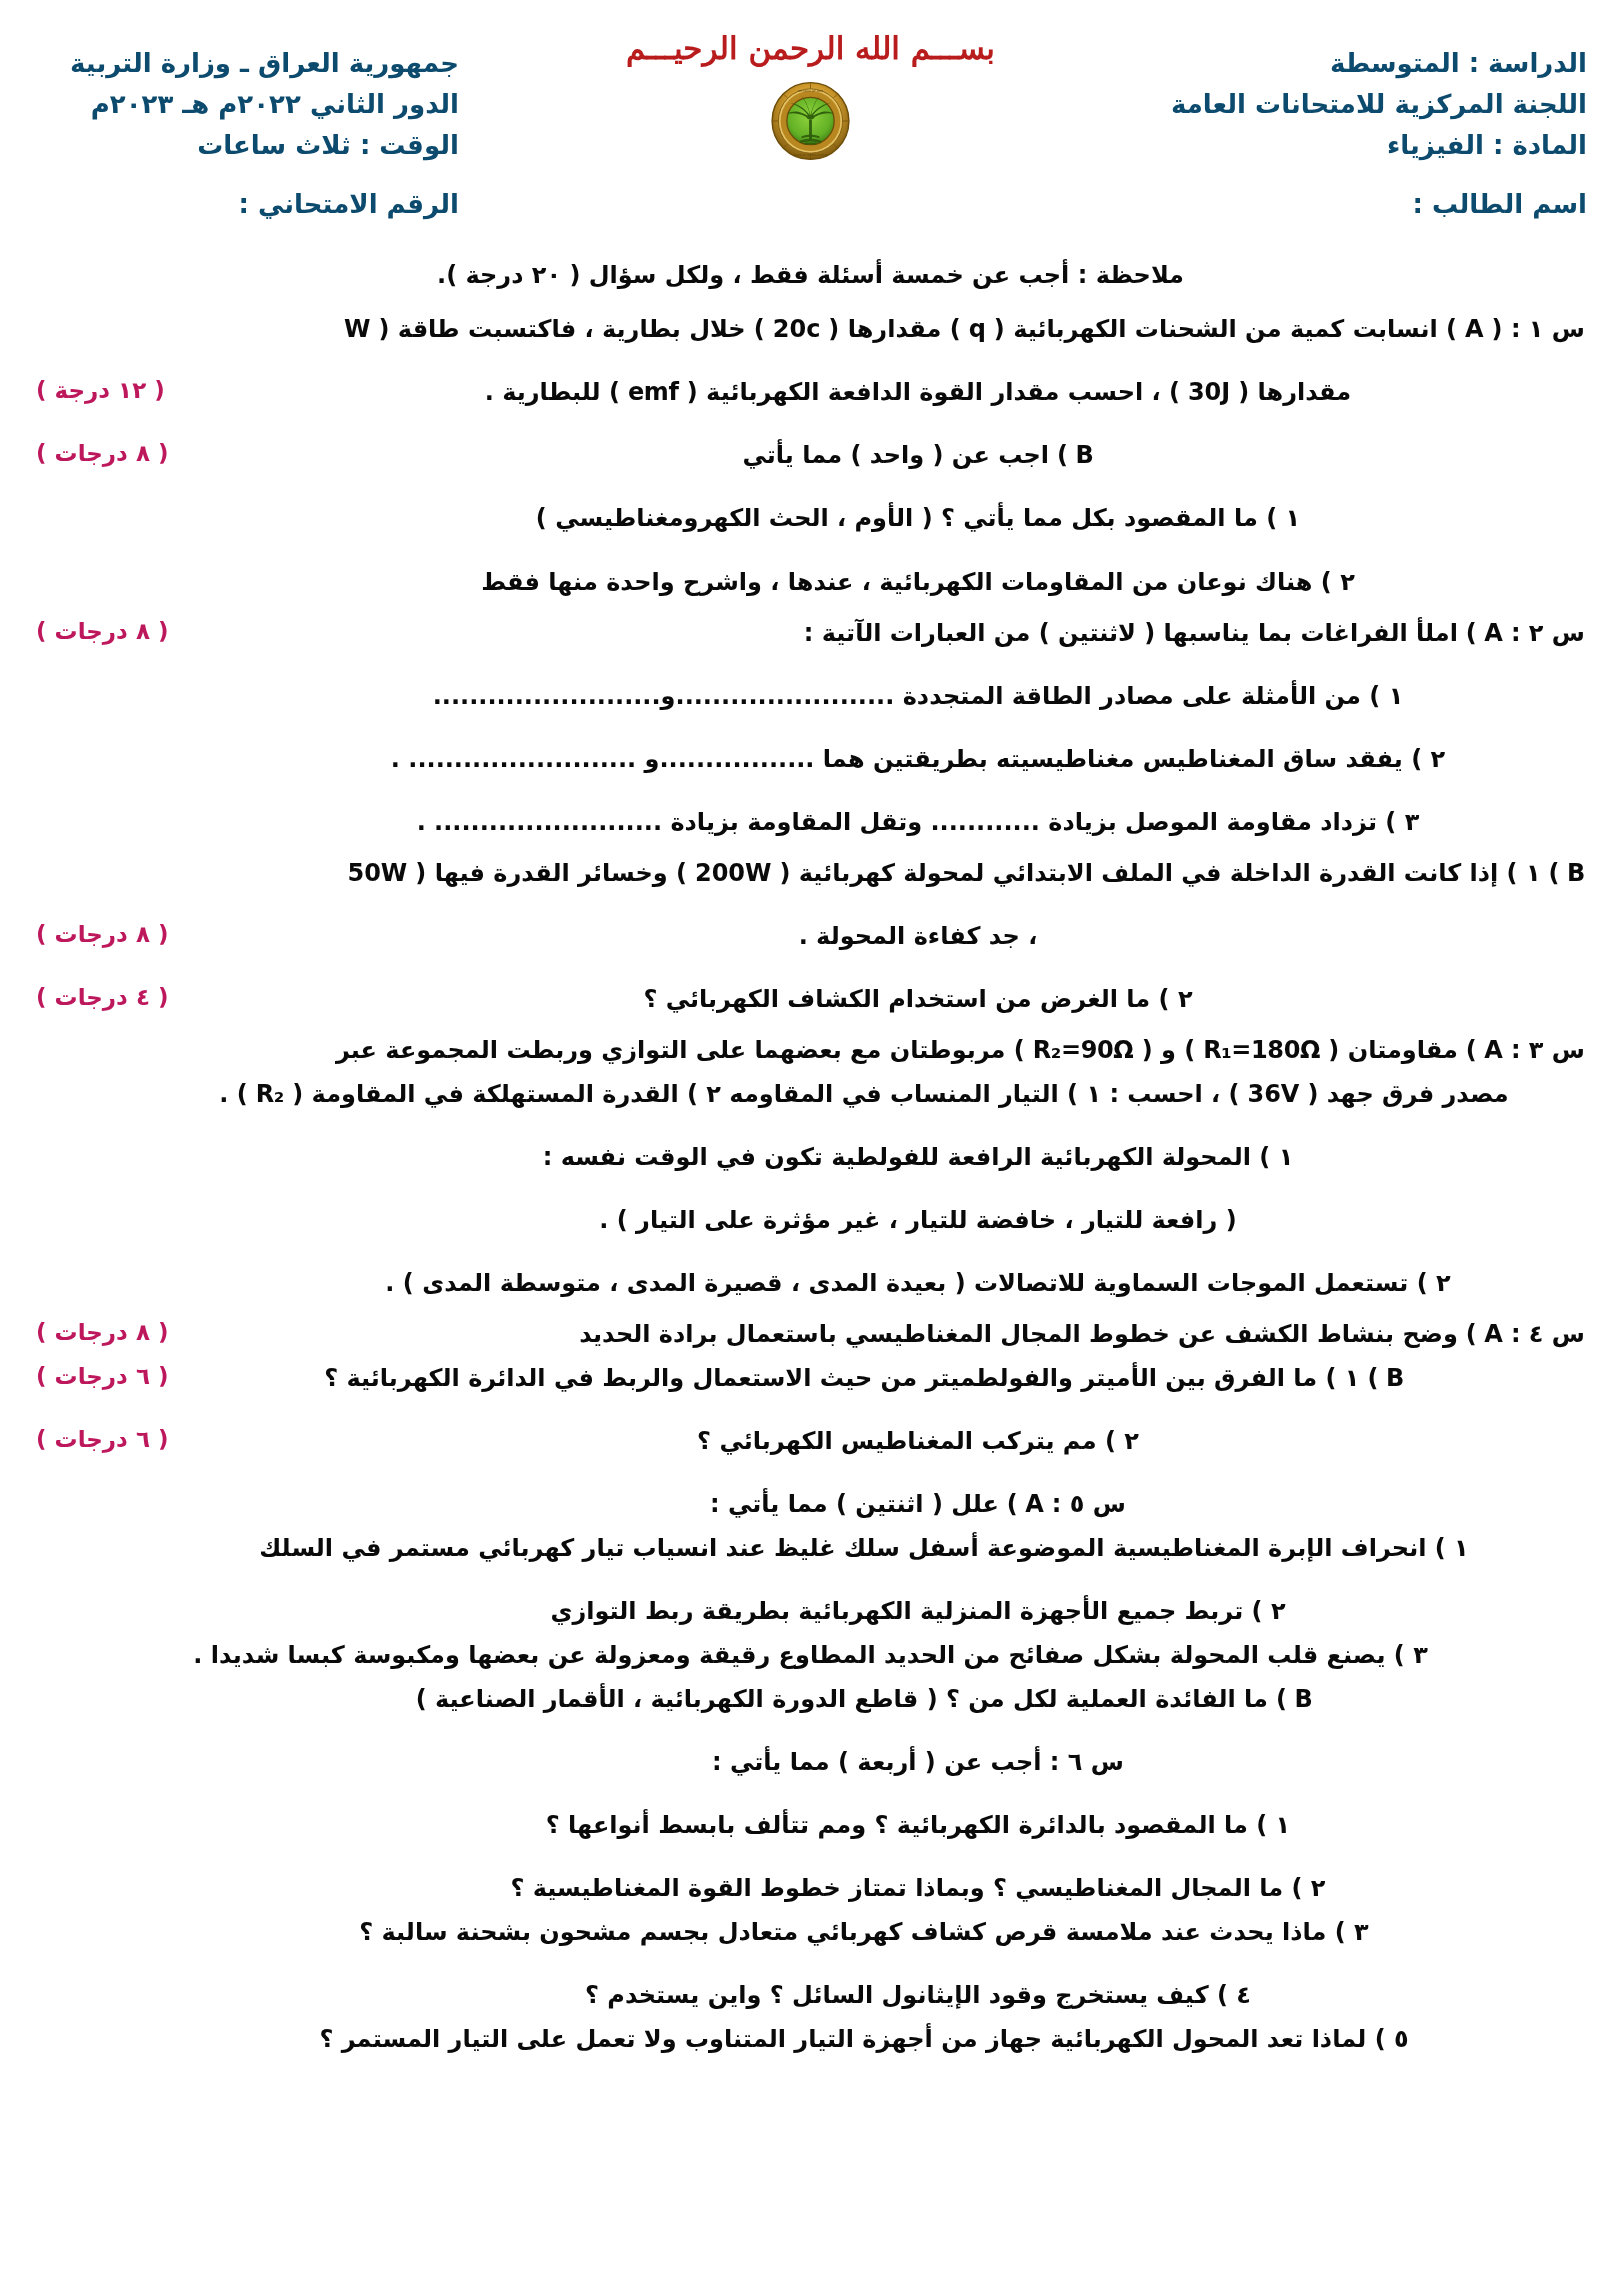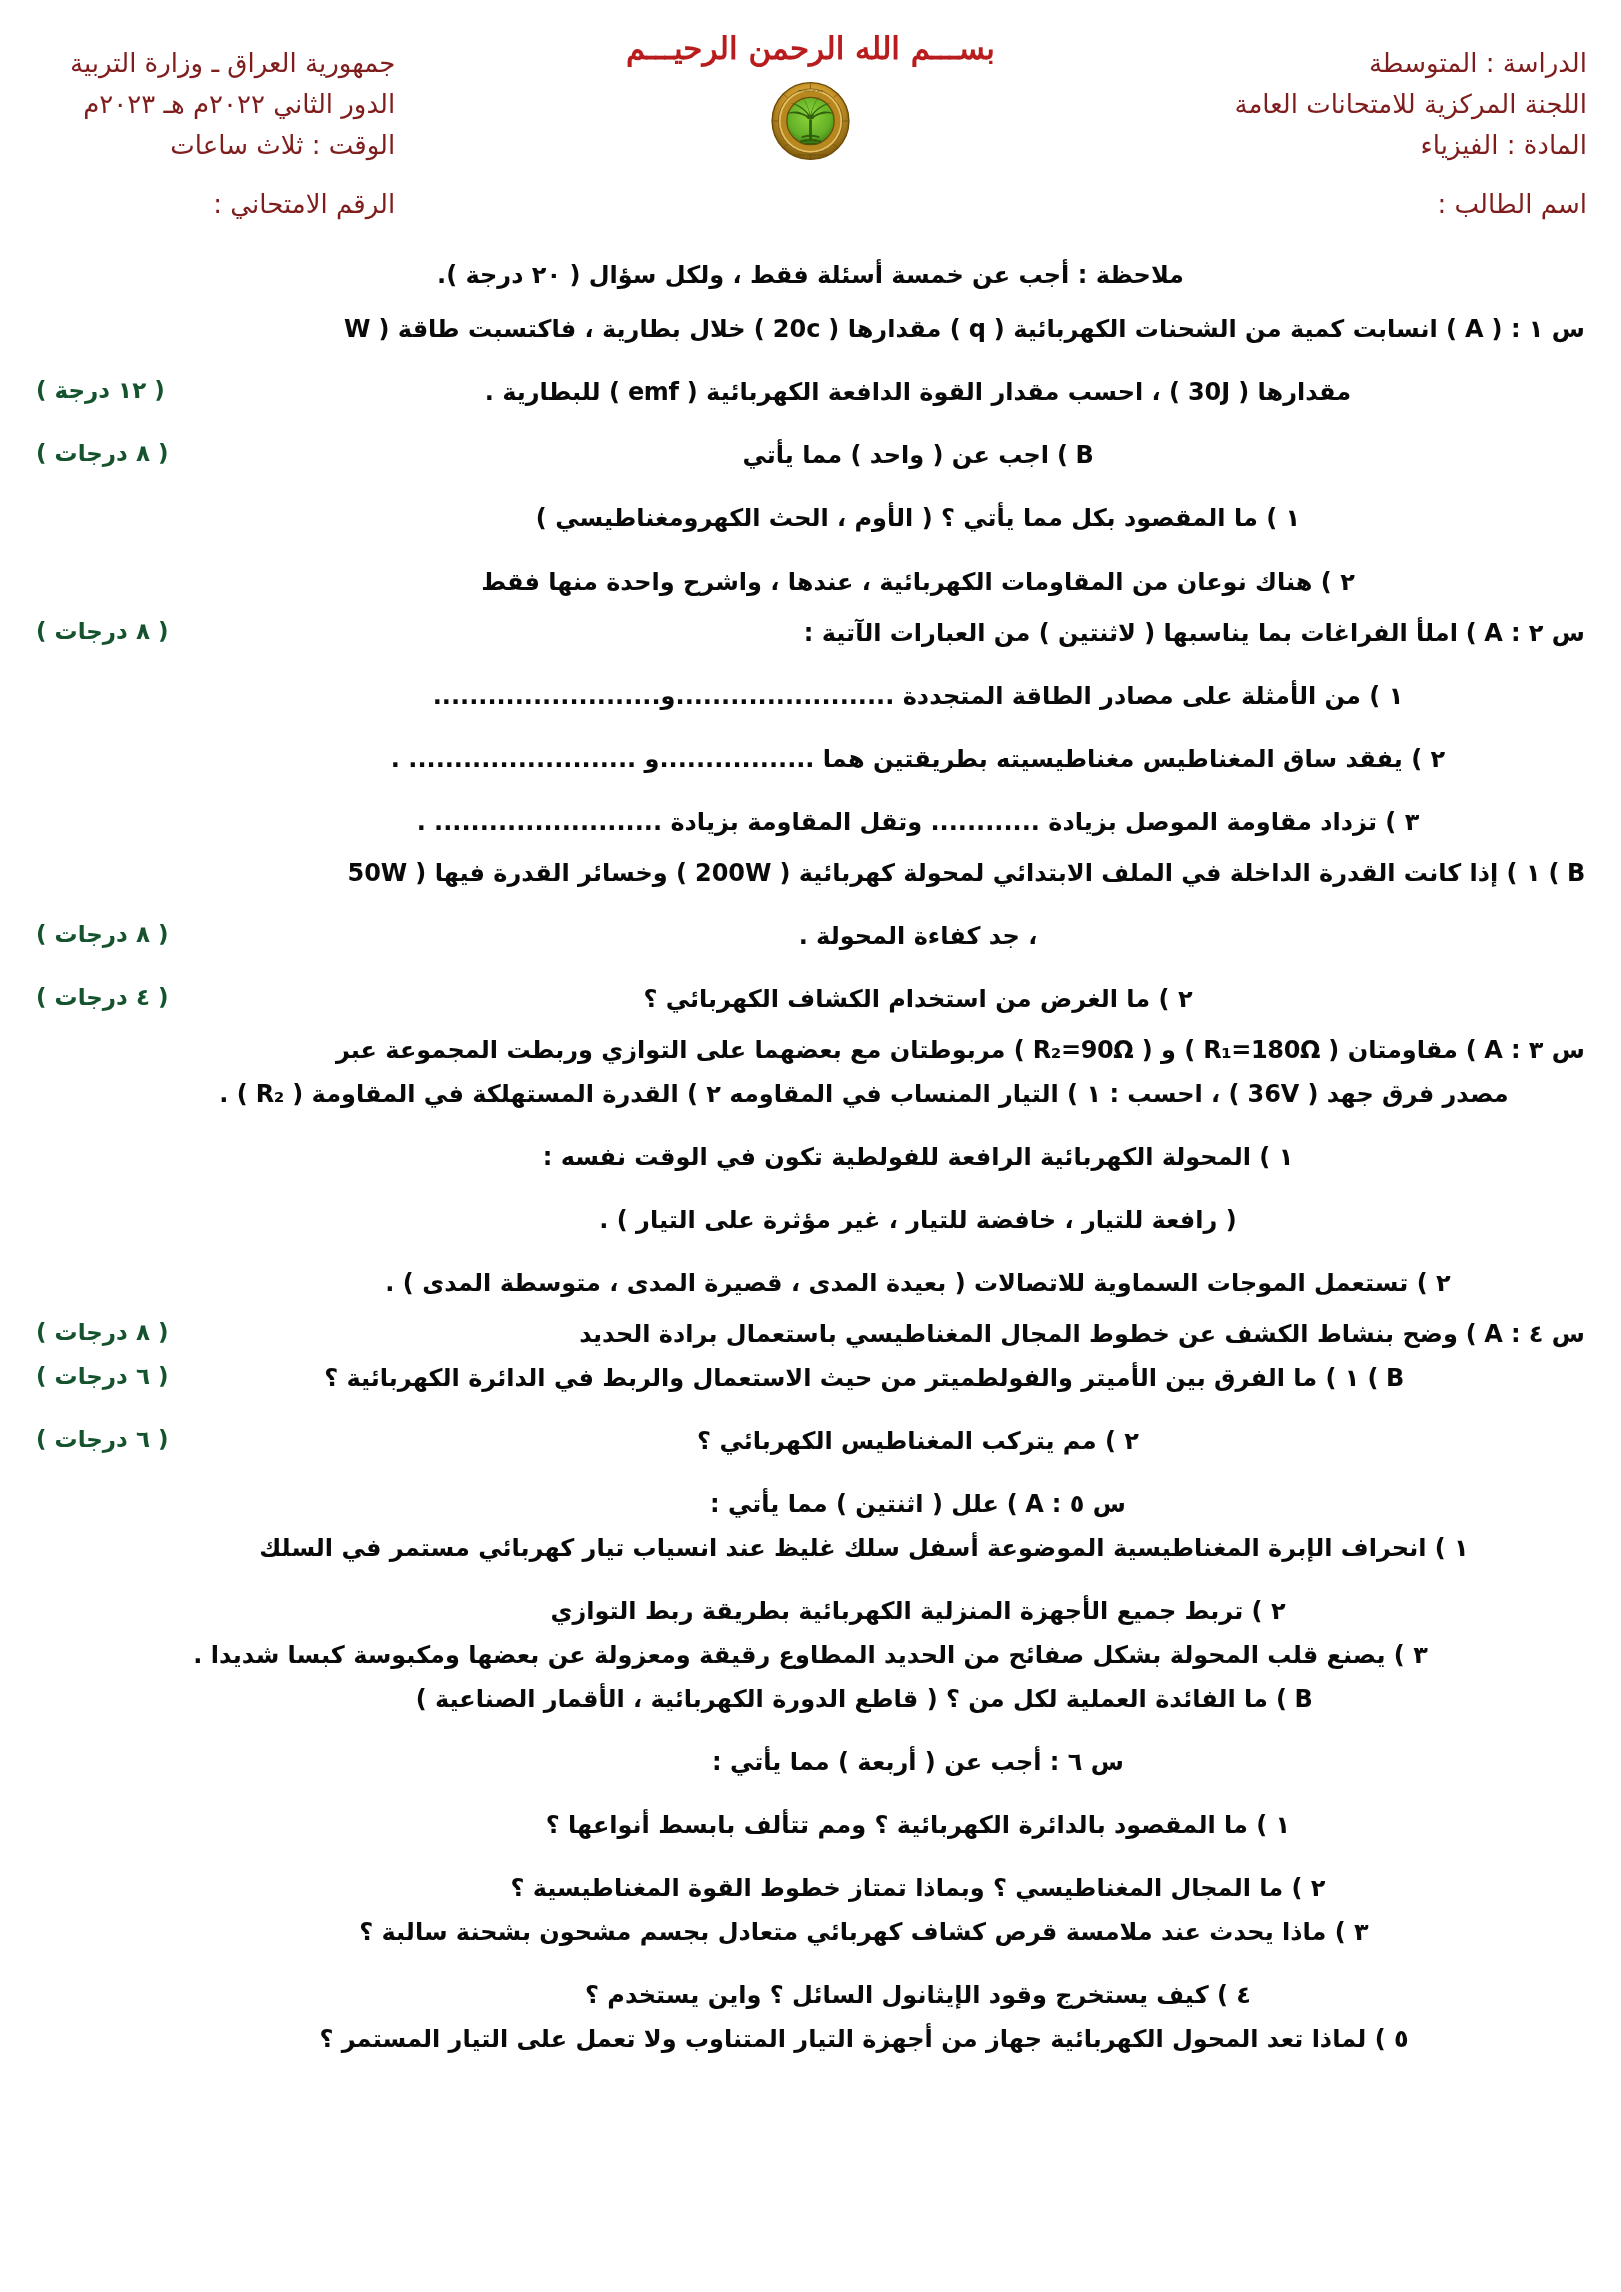--- a/index.html
+++ b/index.html
@@ -38,24 +38,24 @@
   }
   .hdr-left {
     position: absolute;
     top: 43px;
     left: 70px;
     text-align: right;
     line-height: 1.58;
   }
   .hdr-line {
     font-size: 26px;
-    font-weight: 400;
+    font-weight: 700;
     letter-spacing: -0.3px;
     white-space: nowrap;
-    color: #7f1d1d;
+    color: #0c4a6e;
   }
   .hdr-center {
     position: absolute;
     top: 30px;
     left: 0;
     right: 0;
     text-align: center;
   }
   .basmala {
     font-size: 31px;
@@ -96,21 +96,21 @@
     direction: rtl;
     unicode-bidi: isolate;
   }
   .mark {
     position: absolute;
     left: 0;
     top: 0;
     font-size: 23px;
     font-weight: 600;
     letter-spacing: -0.4px;
-    color: #14532d;
+    color: #be185d;
     white-space: nowrap;
     direction: rtl;
     unicode-bidi: isolate;
   }
   .note      { margin-top: 19.7px;  text-align: center; padding-right: 0; }
   .q-main    { margin-top: 23px;  text-align: right; }
   .pad-sm { margin-top: 12.5px; }
   .pad-md { margin-top: 19.7px; }
 
   

